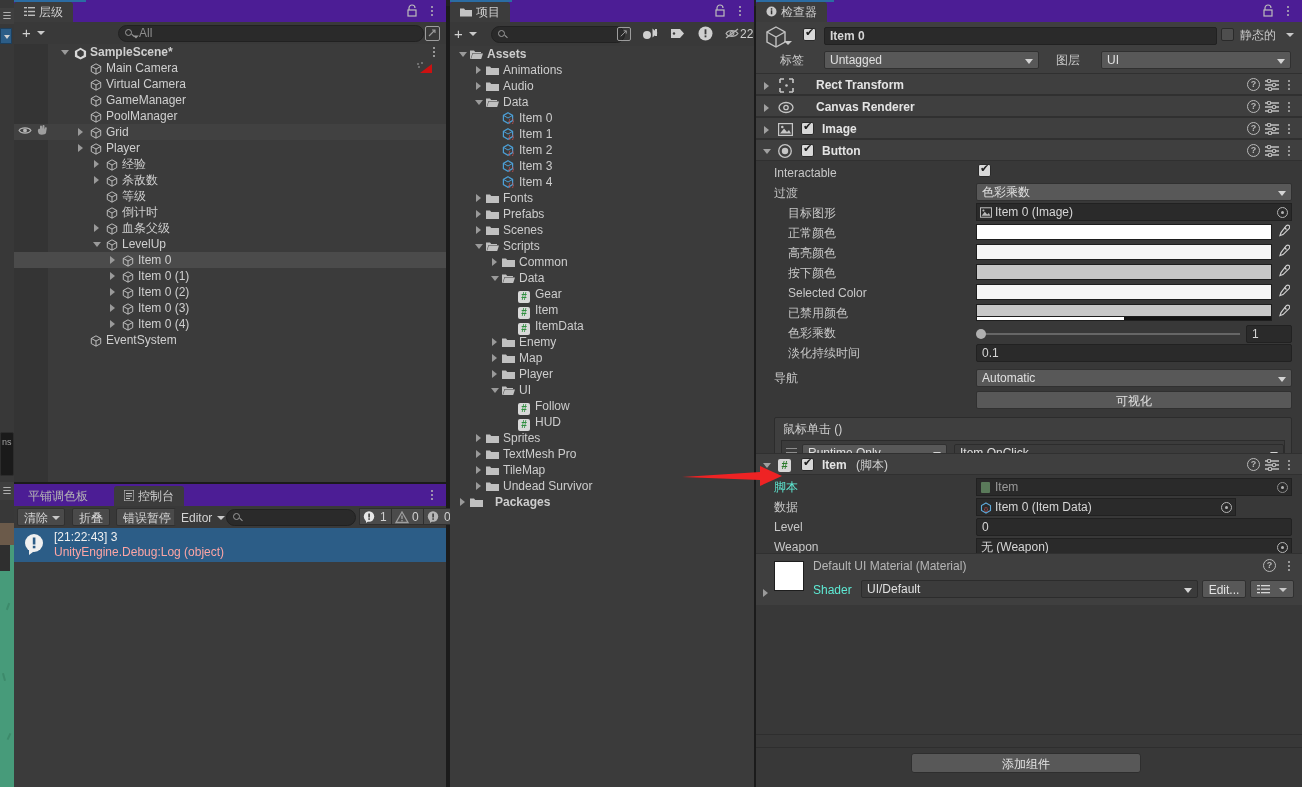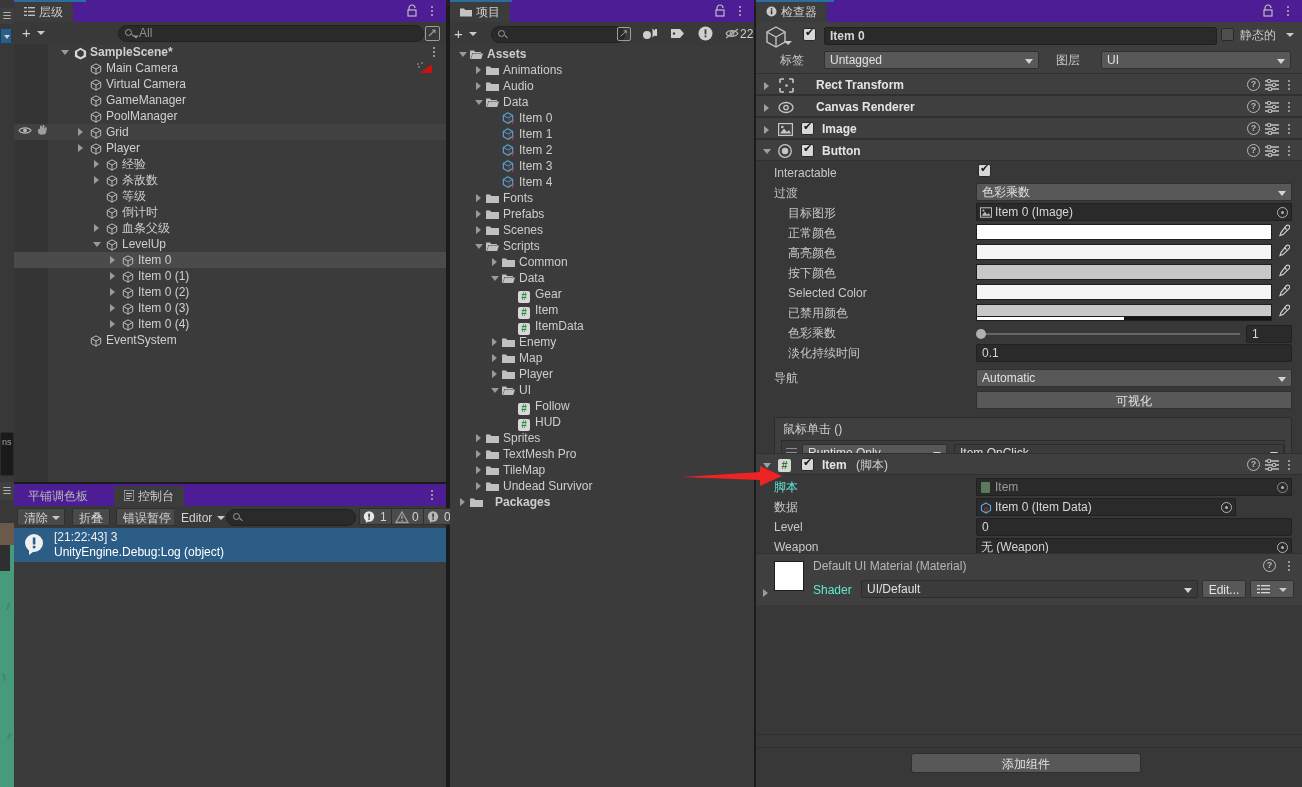--- a/index.html
+++ b/index.html
@@ -422,21 +422,21 @@
               <circle cx="11" cy="10" r="9" fill="#f0f0f0"></circle>
               <path d="M6 16 l0 6 l6 -4.6 z" fill="#f0f0f0"></path>
               <rect x="9.8" y="4.5" width="2.6" height="7" fill="#2c5d87"></rect>
               <rect x="9.8" y="12.8" width="2.6" height="2.5" fill="#2c5d87"></rect>
             </svg>
         </span>
         <div style="position:absolute;left:40px;top:2px;font-size:12px;color:#f0f0f0;">
           <span>[21:22:43]</span>
           <span>3</span>
         </div>
-        <div style="position:absolute;left:40px;top:17px;font-size:12px;color:#ffffff;">UnityEngine.Debug:Log (object)</div>
+        <div style="position:absolute;left:40px;top:17px;font-size:12px;color:#fca5a5;">UnityEngine.Debug:Log (object)</div>
       </div>
     </div>
   </div>
 
   <div class="panel" id="project">
     <div class="tabrow">
       <div class="tab-accent" style="left:0;width:62px;"></div>
       <div class="tab" style="left:0;">
         <span class="tabico">
           <svg width="12" height="10" viewBox="0 0 12 10">

